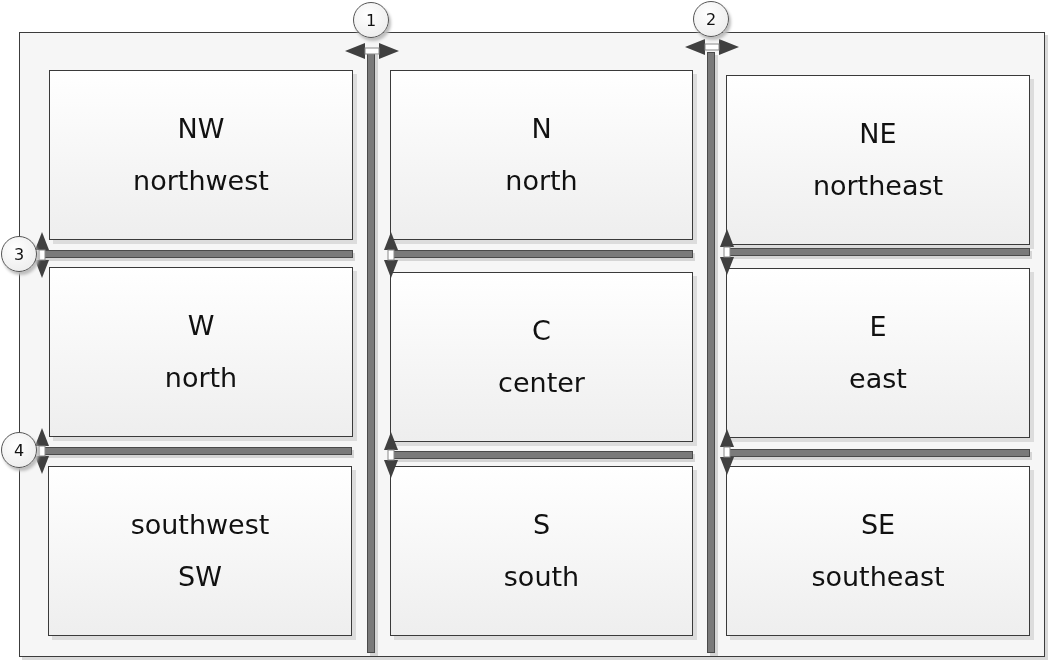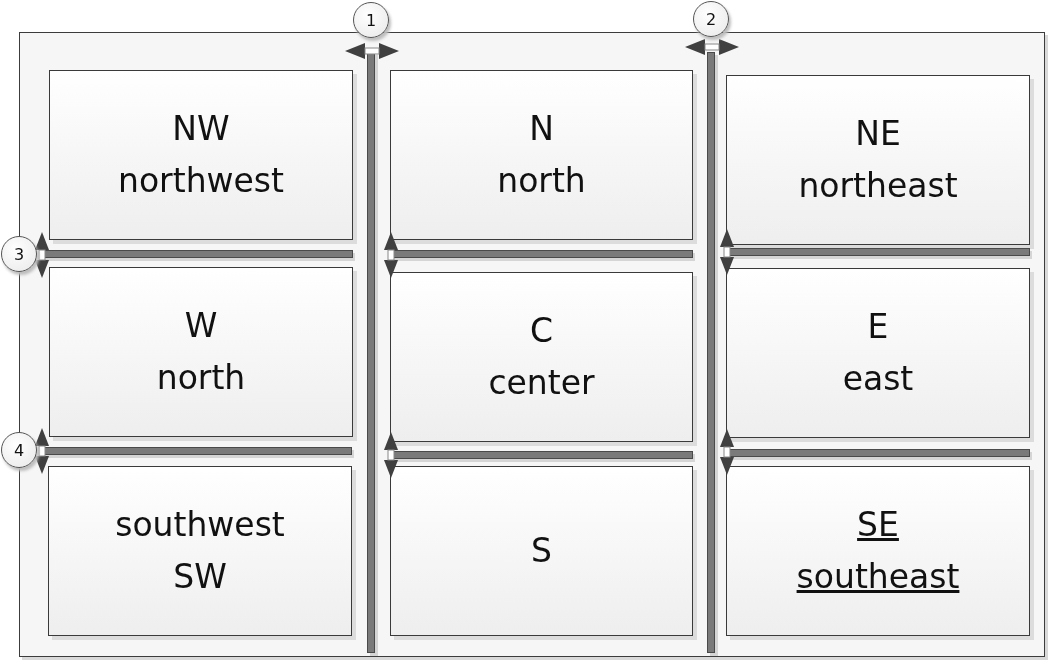--- a/index.html
+++ b/index.html
@@ -5,21 +5,21 @@
     html, body { margin:0; padding:0; }
     body { width:1048px; height:662px; background:#ffffff; position:relative; overflow:hidden;
            font-family:"DejaVu Sans", sans-serif; }
     .frame { position:absolute; left:19px; top:32px; width:1026px; height:625px;
              background:#f6f6f6; border:1px solid #3c3c3c; box-sizing:border-box;
              box-shadow:3px 3px 0 #d9d9d9; }
     .panel { position:absolute; box-sizing:border-box; border:1px solid #3a3a3a;
              background:linear-gradient(#ffffff, #eeeeee);
              box-shadow:4px 4px 0 #dcdcdc;
              display:flex; flex-direction:column; align-items:center; justify-content:center;
-             color:#111; font-size:33px; line-height:52px; text-align:center; }
+             color:#111; font-size:27px; line-height:52px; text-align:center; }
     .panel span { display:block; }
     .vbar { position:absolute; width:8px; background:#7a7a7a; border:1px solid #4a4a4a; box-sizing:border-box;
             box-shadow:3px 3px 0 #d5d5d5; }
     .hbar { position:absolute; height:8px; background:#7a7a7a; border:1px solid #4a4a4a; box-sizing:border-box;
             box-shadow:2px 3px 0 #d5d5d5; }
     .callout { position:absolute; width:36px; height:36px; border-radius:50%; border:1px solid #555;
                background:radial-gradient(circle at 40% 35%, #ffffff, #e8e8e8);
                box-shadow:2px 3px 3px #bdbdbd; box-sizing:border-box;
                display:flex; align-items:center; justify-content:center;
                font-size:16px; color:#111; }
@@ -55,22 +55,23 @@
   <span>E</span>
   <span>east</span>
 </div>
 
 <div class="panel" style="left:48px;top:466px;width:304px;height:170px;">
   <span>southwest</span>
   <span>SW</span>
 </div>
 <div class="panel" style="left:390px;top:466px;width:303px;height:170px;">
   <span>S</span>
+  <span>south</span>
 </div>
-<div class="panel" style="left:726px;top:466px;width:304px;height:170px;text-decoration:underline;">
+<div class="panel" style="left:726px;top:466px;width:304px;height:170px;">
   <span>SE</span>
   <span>southeast</span>
 </div>
 
 <div class="vbar" style="left:367px;top:52px;height:601px;"></div>
 <div class="vbar" style="left:707px;top:52px;height:601px;"></div>
 
 <div class="hbar" style="left:40px;top:250px;width:313px;"></div>
 <div class="hbar" style="left:40px;top:447px;width:312px;"></div>
 

